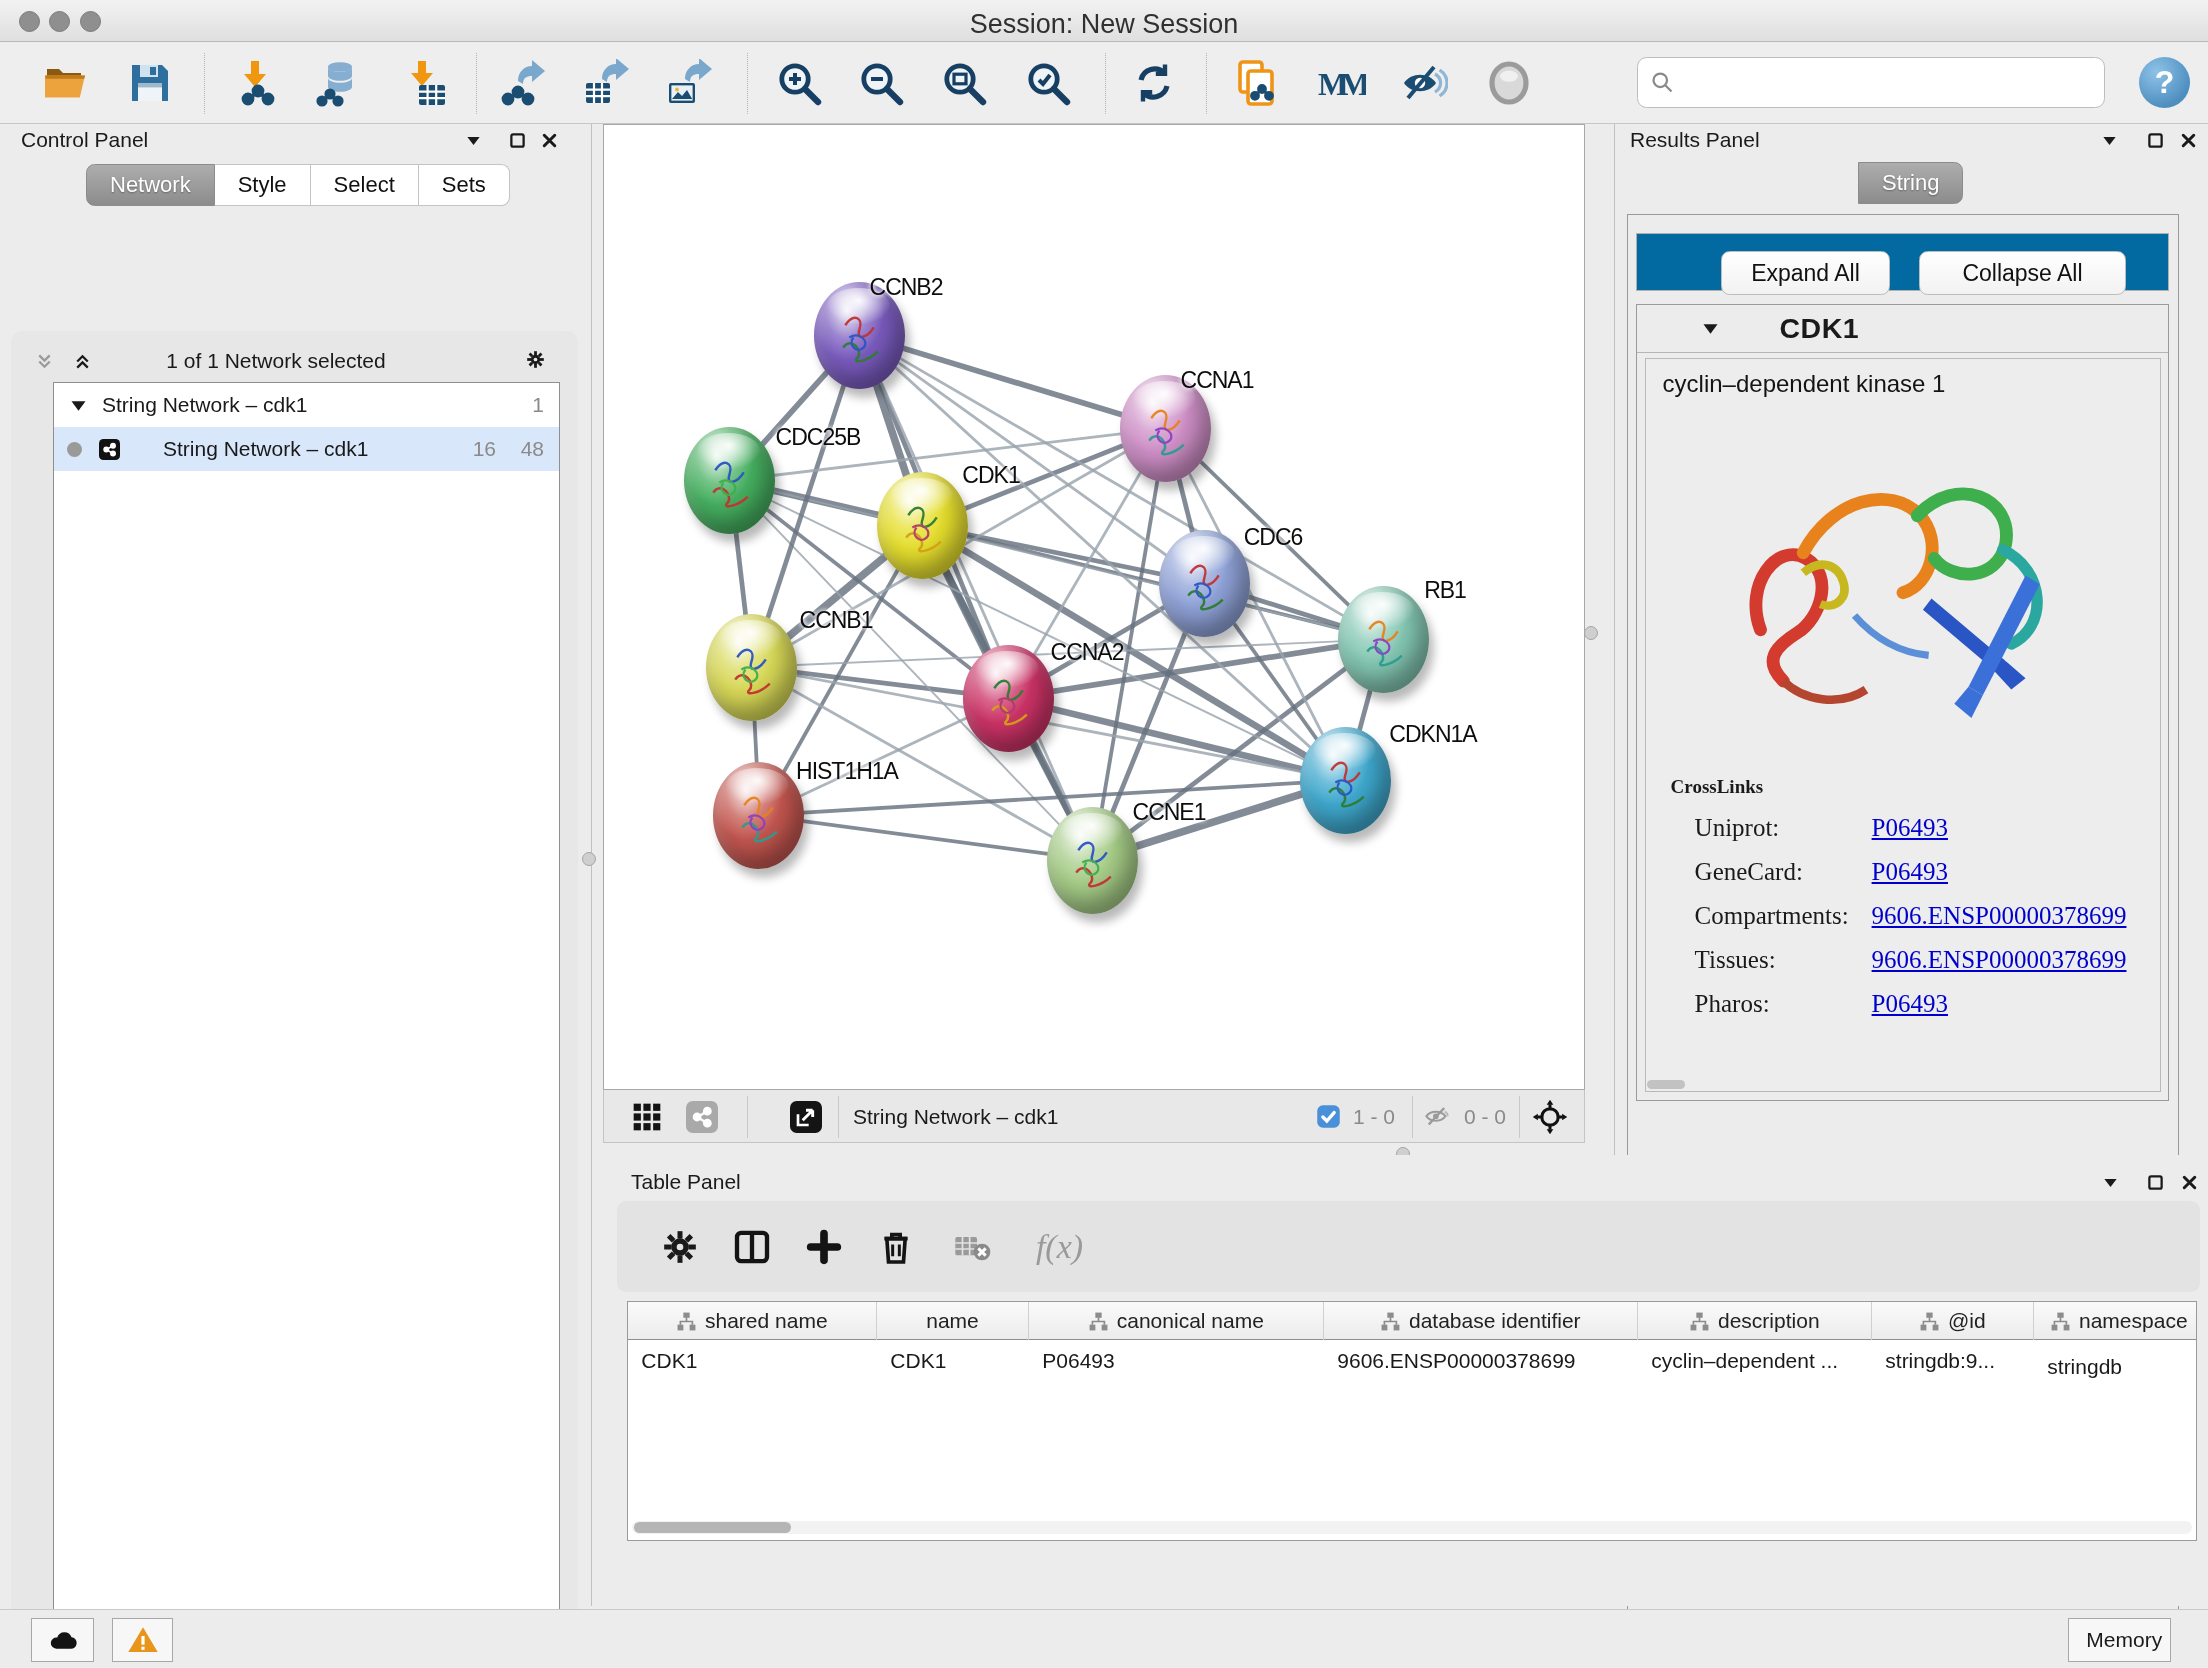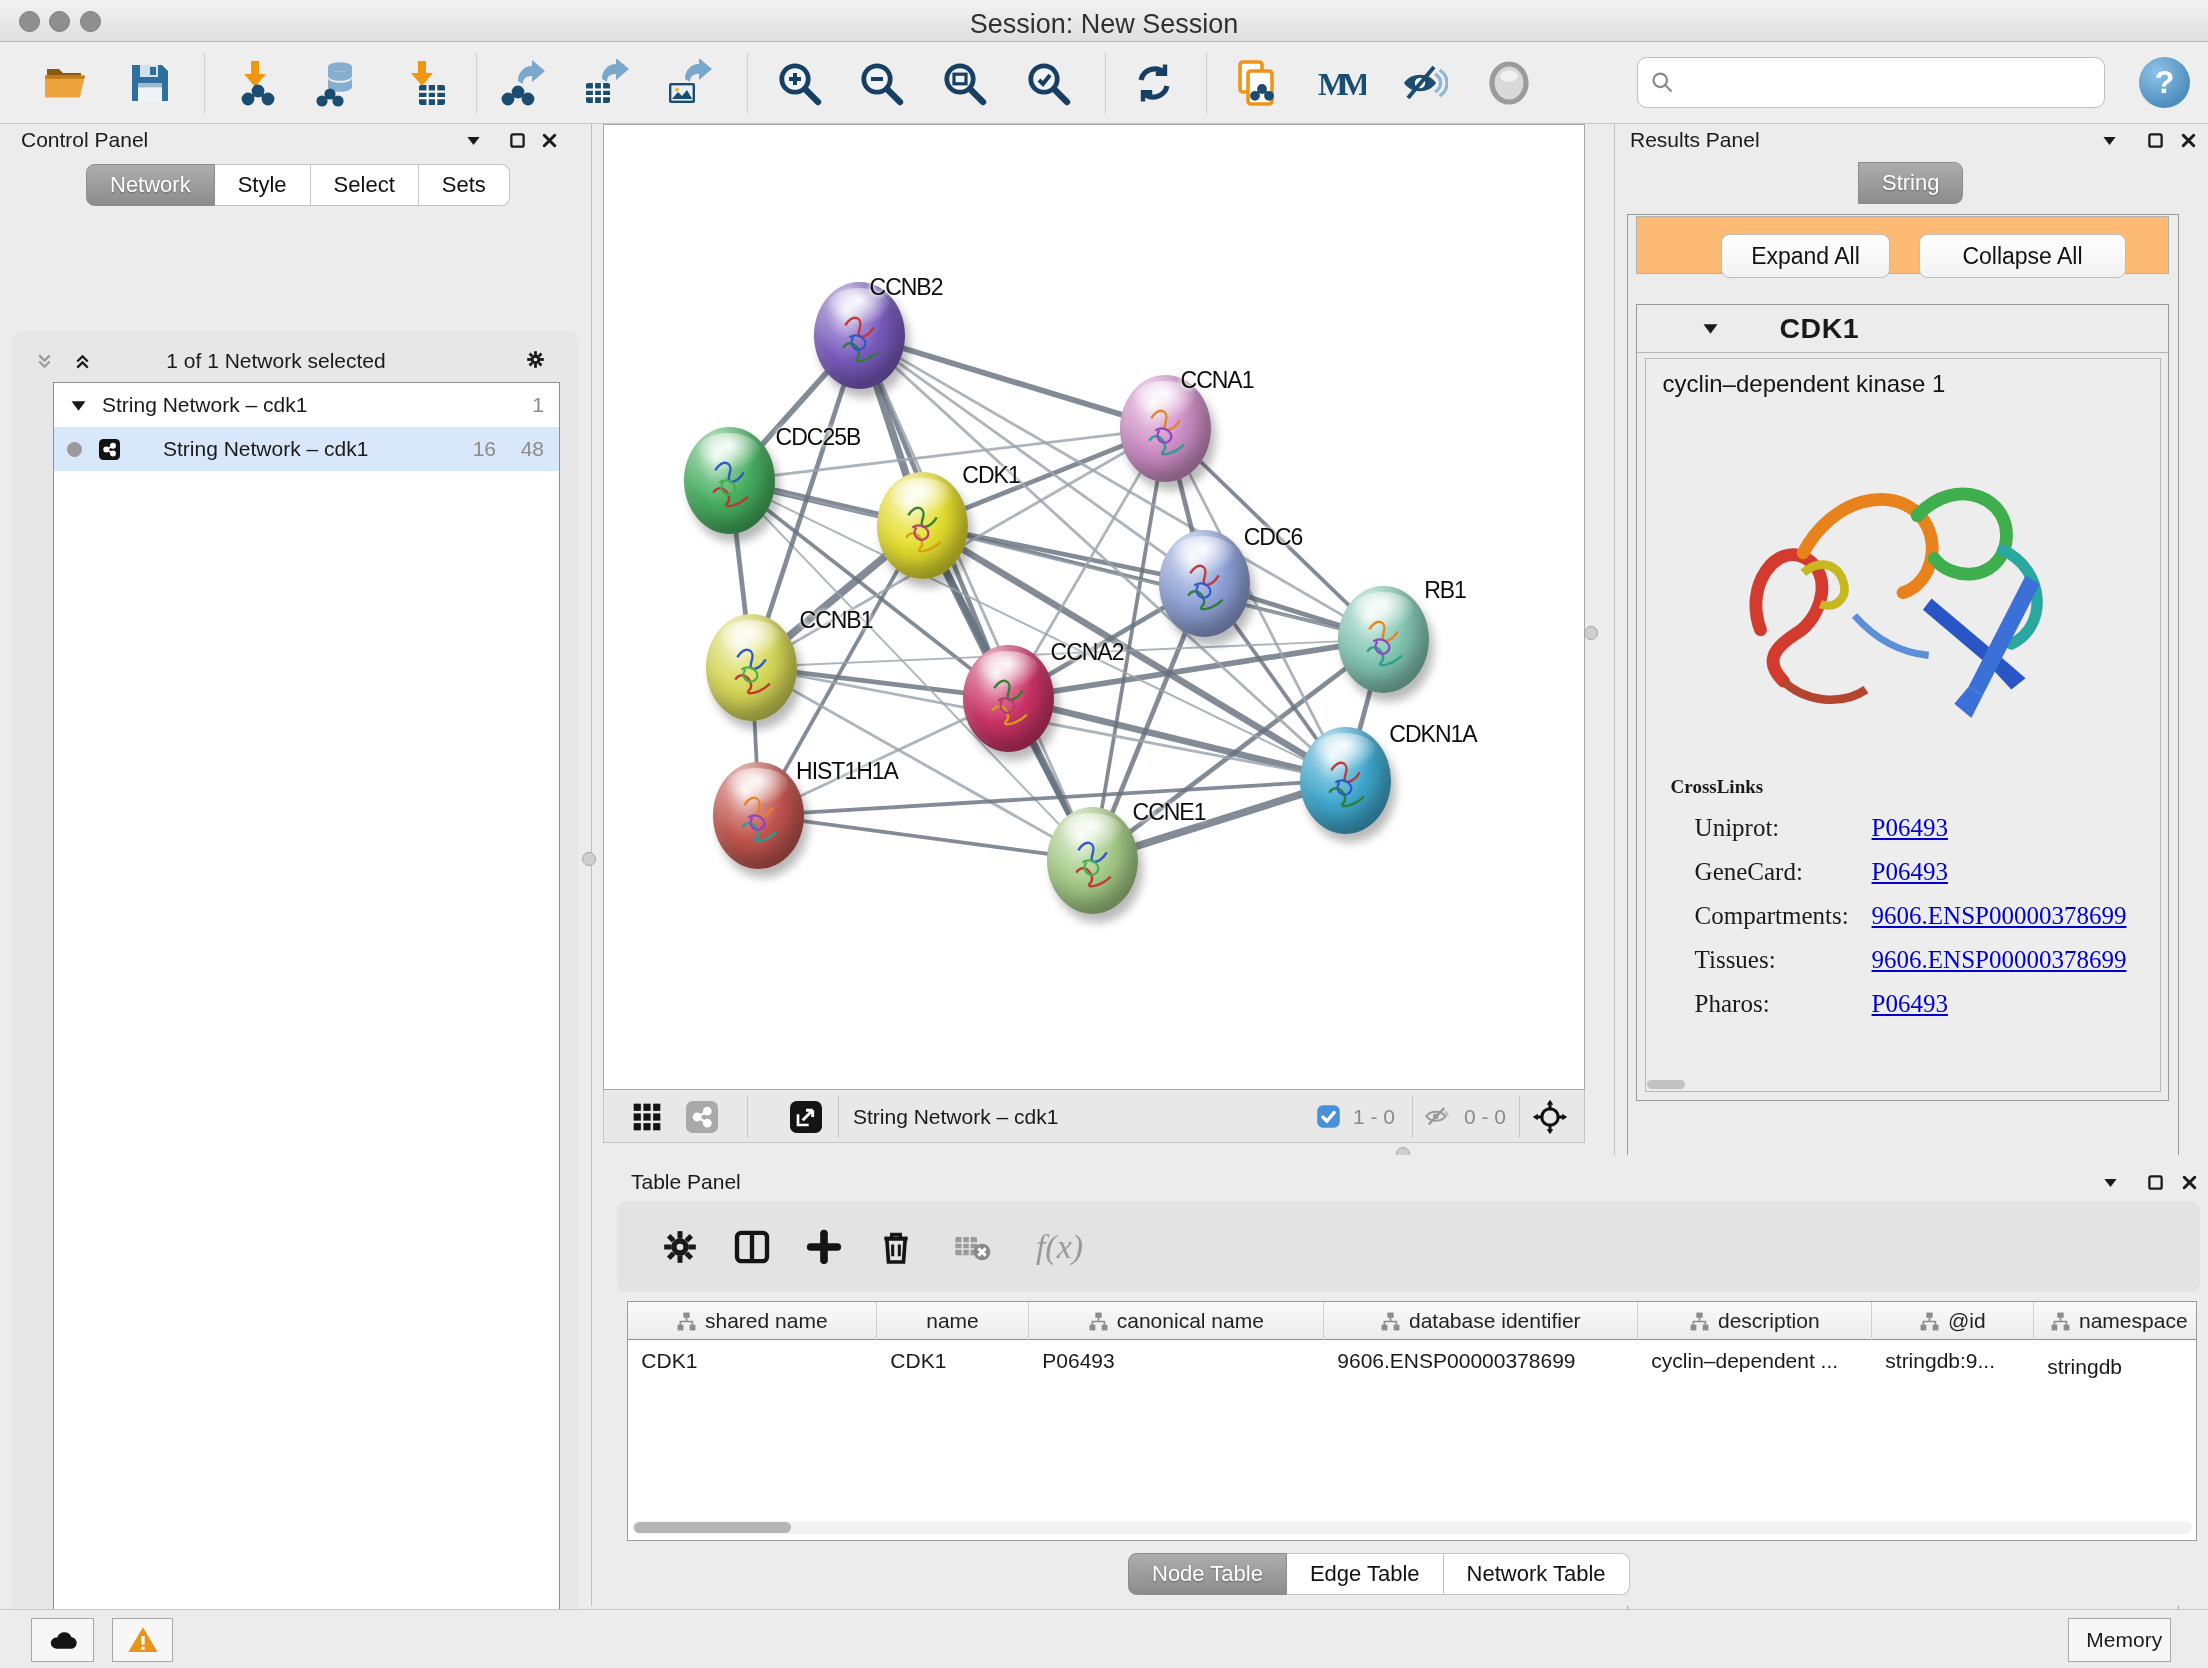--- a/index.html
+++ b/index.html
@@ -71,21 +71,21 @@
   .ns-item{position:absolute;top:9.5px;height:34px;display:flex;align-items:center;font-size:21px;}
   .ns-item svg{width:32px;height:32px;}
   .ns-sep{position:absolute;top:5.7px;height:42px;border-left:1px solid #c9c9c9;}
 
   .splitter{position:absolute;width:14.3px;height:14.3px;border-radius:50%;background:#cfcfcf;border:1px solid #a5a5a5;}
 
   
   .results-panel{position:absolute;left:1614px;top:124px;width:594px;height:1482px;background:#ececec;
     border-left:1px solid #c0c0c0;}
   .rp-outer{position:absolute;left:12.4px;top:90px;width:552px;height:1417px;border:1.9px solid #9a9a9a;background:#ececec;}
-  .rp-buttons{position:absolute;left:7.6px;top:1px;width:533px;height:58px;border:1px solid #b0b0b0;background:#fdba74;}
+  .rp-buttons{position:absolute;left:7.6px;top:18px;width:533px;height:58px;border:1px solid #b0b0b0;background:#0369a1;}
   .btn{position:absolute;background:linear-gradient(#ffffff,#f2f2f2);border:1px solid #bdbdbd;border-radius:8.6px;
     font-size:23px;display:flex;align-items:center;justify-content:center;color:#111;}
   .rp-section{position:absolute;left:7.6px;top:89px;width:533px;height:797px;border:1px solid #9a9a9a;background:#ececec;}
   .rp-sec-head{position:absolute;left:0;top:0;width:100%;height:48px;border-bottom:1px solid #b5b5b5;
     display:flex;align-items:center;}
   .rp-gene{font-size:28.5px;font-weight:bold;letter-spacing:0.5px;}
   .rp-content{position:absolute;left:7.6px;top:53px;width:516px;height:734px;border:1px solid #b9b9b9;background:#ededed;}
   .rp-desc{position:absolute;left:17px;top:11.4px;font-size:24px;color:#141414;}
   .cl-head{position:absolute;left:25px;top:417px;font-size:19px;font-weight:bold;font-family:"Liberation Serif",serif;}
   .cl-rows{position:absolute;left:0px;top:455px;width:100%;}
@@ -824,25 +824,20 @@
             <div class="td" style="left: 1010px; width: 234px;">cyclin–dependent ...</div>
             <div class="td" style="left: 1244px; width: 162px;">stringdb:9...</div>
             <div class="td" style="left: 1406px; width: 171px; margin-top: 6px;">stringdb</div>
           </div>
         </div>
       <div class="hscroll">
           <div class="hthumb"></div>
         </div>
     </div>
 
-    <div class="seg" style="left:535px;top:398px" id="tbl-tabs">
-        <div class="tab sel">Node Table</div>
-        <div class="tab">Edge Table</div>
-        <div class="tab">Network Table</div>
-      </div>
   </div>
 
   <div class="bottom-bar">
     <div class="bb-btn" style="left:31px;width:63px">
       <svg viewBox="0 0 24 24" style="width:32px;height:32px">
           <path d="M7 18.5a4.2 4.2 0 1 1 .7-8.35A5.6 5.6 0 0 1 18.4 10 3.6 3.6 0 0 1 17.6 18.5z" fill="#141414"></path>
         </svg>
     </div>
     <div class="bb-btn" style="left:112px;width:61px">
       <svg viewBox="0 0 24 24" style="width:32px;height:32px">

